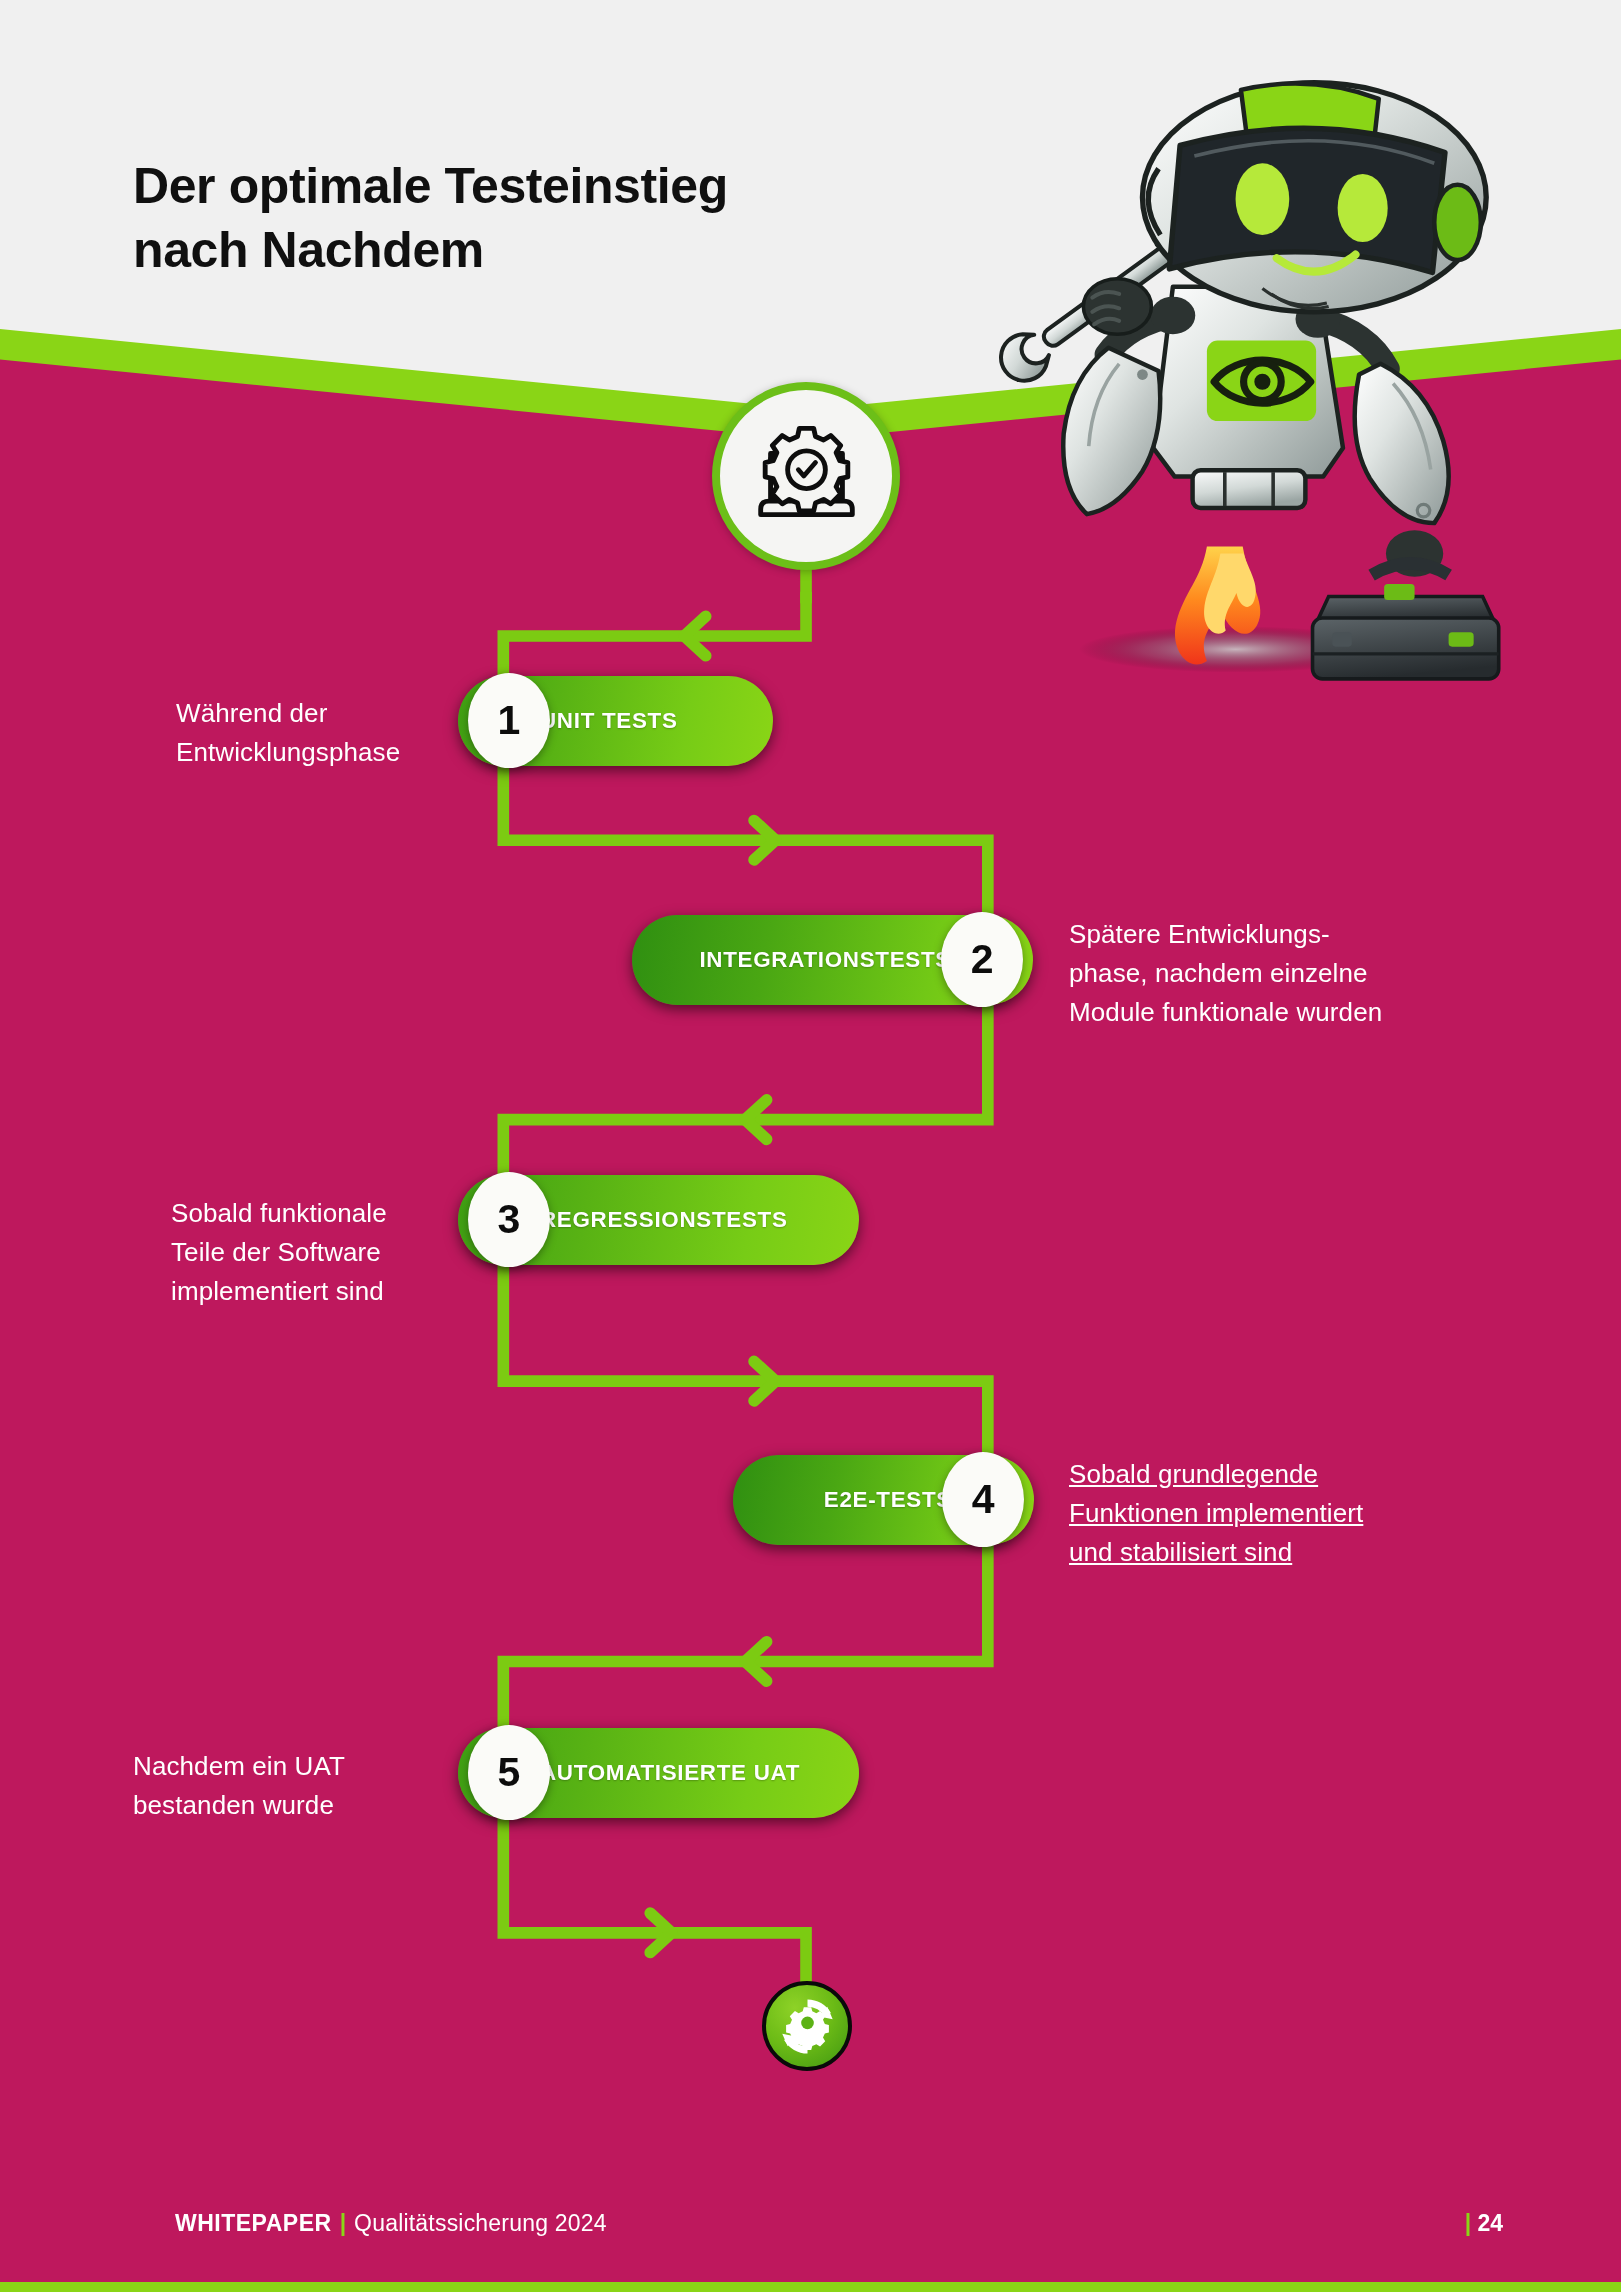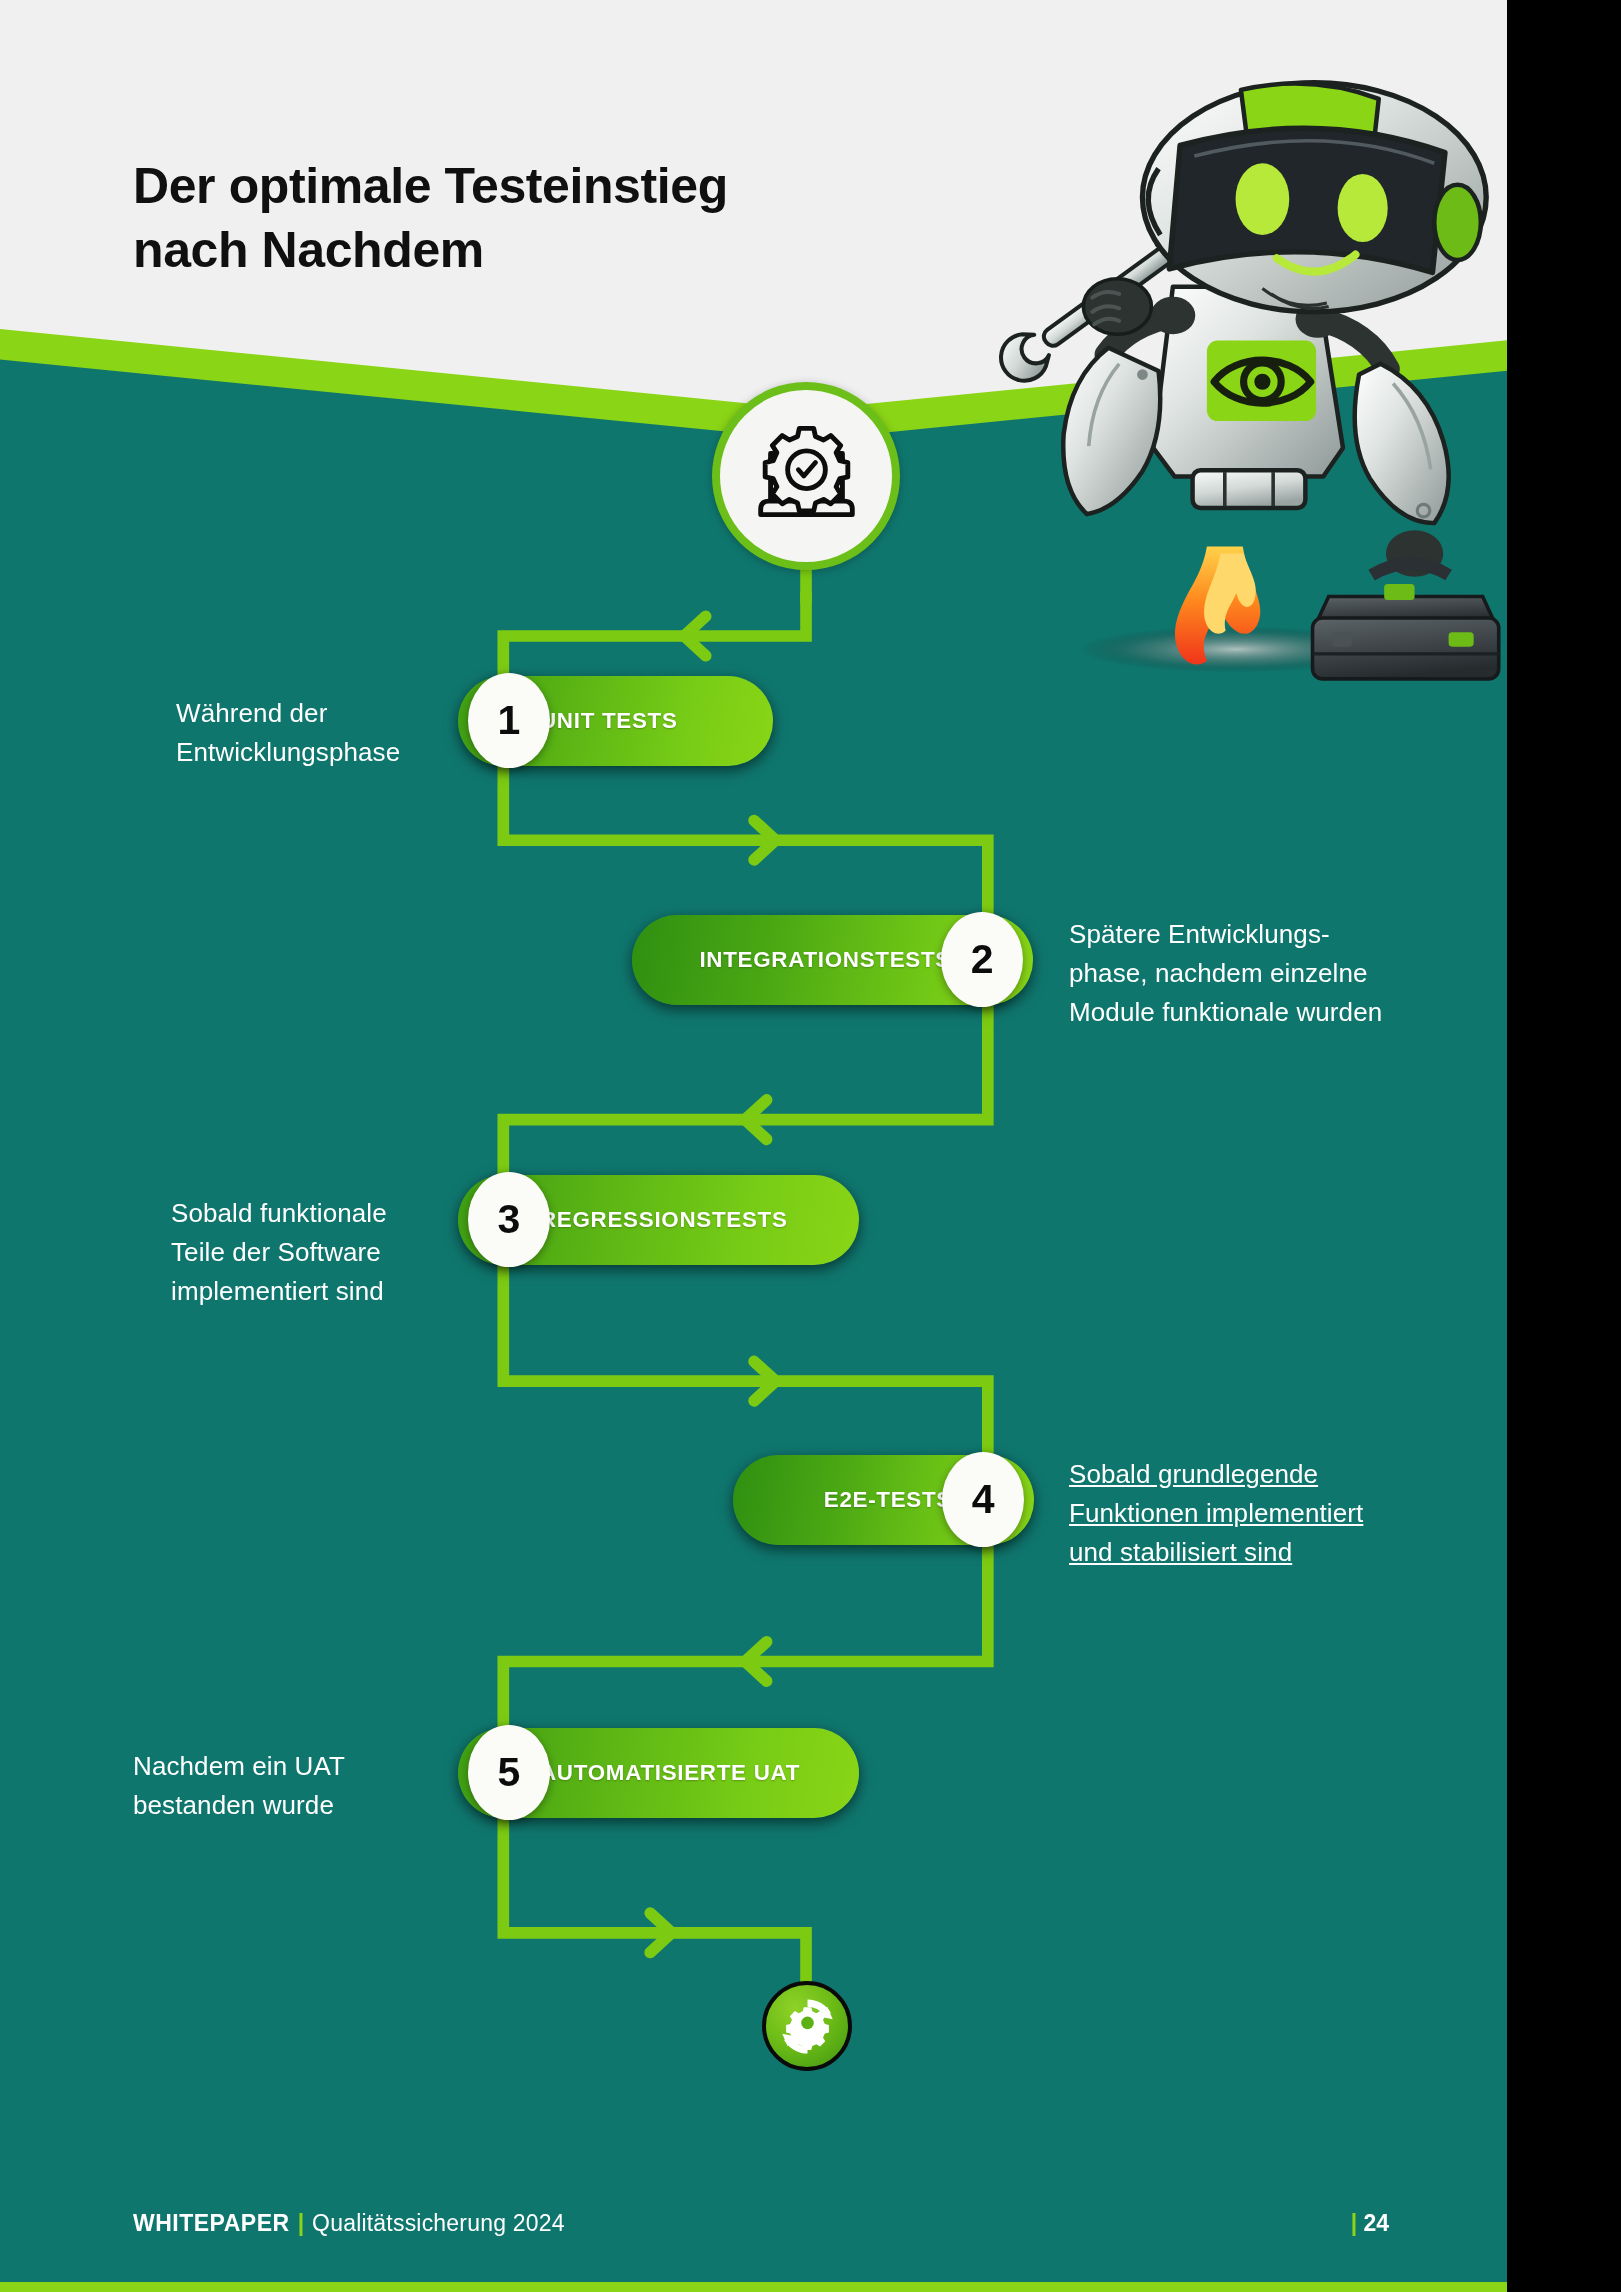--- a/index.html
+++ b/index.html
@@ -5,22 +5,22 @@
   * { margin:0; padding:0; box-sizing:border-box; }
   html,body { width:1621px; height:2293px; }
   body {
     font-family:"Liberation Sans", sans-serif;
     background:#000;
     position:relative;
     overflow:hidden;
   }
   #page {
     position:relative;
-    width:1507px; height:2293px;
-    background:#0f766e;
+    width:1621px; height:2293px;
+    background:#be185d;
     overflow:hidden;
   }
   
   .top-white {
     position:absolute; left:0; top:0; width:1621px; height:421px;
     background:#f0f0f0;
     clip-path: polygon(0 0, 1621px 0, 1621px 345px, 811px 421px, 0 345px);
     z-index:1;
   }
   .green-wave {
@@ -114,21 +114,21 @@
     letter-spacing:0.1px;
   }
   
   .footer-left {
     position:absolute; left:133px; top:2210px;
     z-index:6;
     display:flex; align-items:baseline; gap:0px;
     color:#ffffff;
     font-size:23px;
   }
-  .footer-wp { font-weight:bold; letter-spacing:0.5px; }
+  .footer-wp { font-weight:bold; letter-spacing:0.5px;margin-left:42px; }
   .footer-bar { color:#8ad516; font-weight:bold; padding:0 8px; }
   .footer-sub { font-weight:normal; letter-spacing:0.2px; }
   .footer-right {
     position:absolute; right:118px; top:2210px;
     z-index:6;
     display:flex; align-items:baseline;
     color:#ffffff; font-size:23px; font-weight:bold;
   }
   .footer-right .footer-bar { padding:0 6.3px 0 0; }
   .bottom-green {

